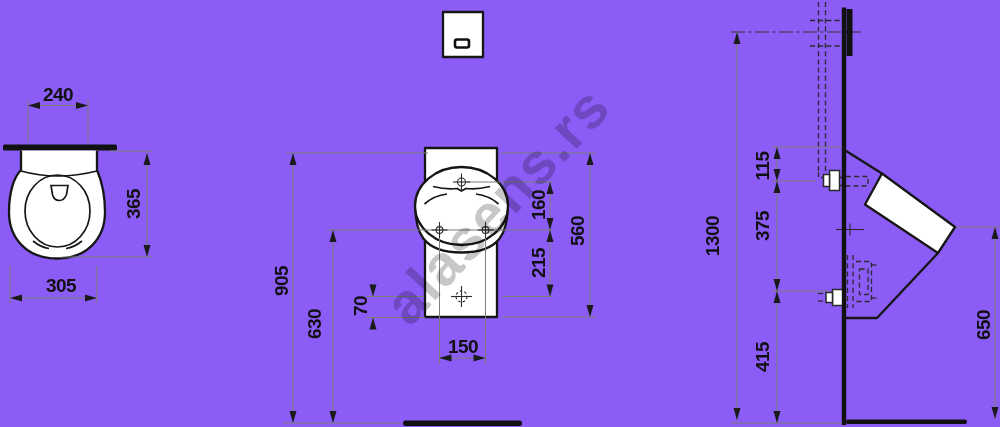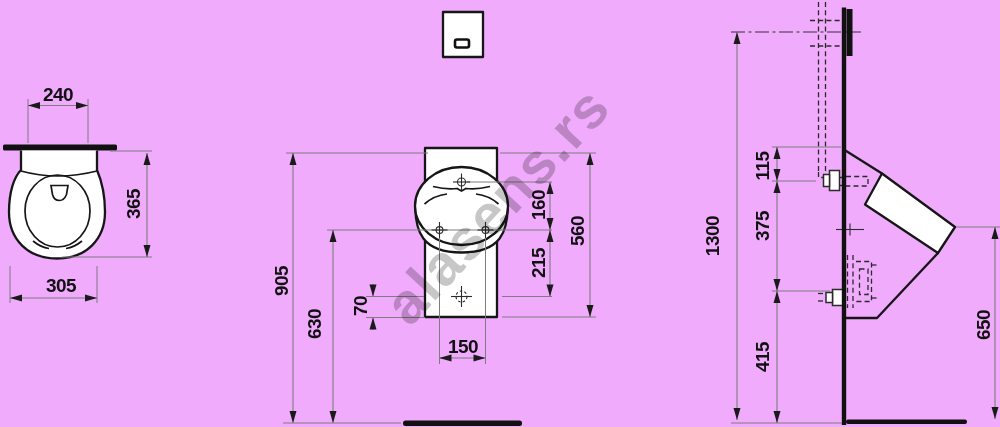--- a/index.html
+++ b/index.html
@@ -1,16 +1,16 @@
 <!DOCTYPE html>
 <html><head>
 <meta charset="utf-8">
 <style>
   html,body{margin:0;padding:0;background:#fff;}
-  .stage{position:relative;width:1000px;height:427px;background:#f0abfc;overflow:hidden;
+  .stage{position:relative;width:1000px;height:427px;background:#8b5cf6;overflow:hidden;
          font-family:"Liberation Sans",sans-serif;}
   svg{display:block;}
   .ln   {stroke:#161616;stroke-width:2.3;fill:none;stroke-linejoin:round;}
   .lnf  {stroke:#161616;stroke-width:2.3;fill:#ffffff;stroke-linejoin:round;}
   .ln15 {stroke:#161616;stroke-width:1.7;fill:none;}
   .thin {stroke:#7d7d7d;stroke-width:1;fill:none;}
   .dim  {stroke:#7d7d7d;stroke-width:1.1;fill:none;}
   .cross{stroke:#2b2b2b;stroke-width:1.1;fill:none;}
   .dash {stroke:#2a2a2a;stroke-width:1.3;fill:none;stroke-dasharray:5 3.2;}
   .dashf{stroke:#2a2a2a;stroke-width:1.5;fill:#ffffff;}

